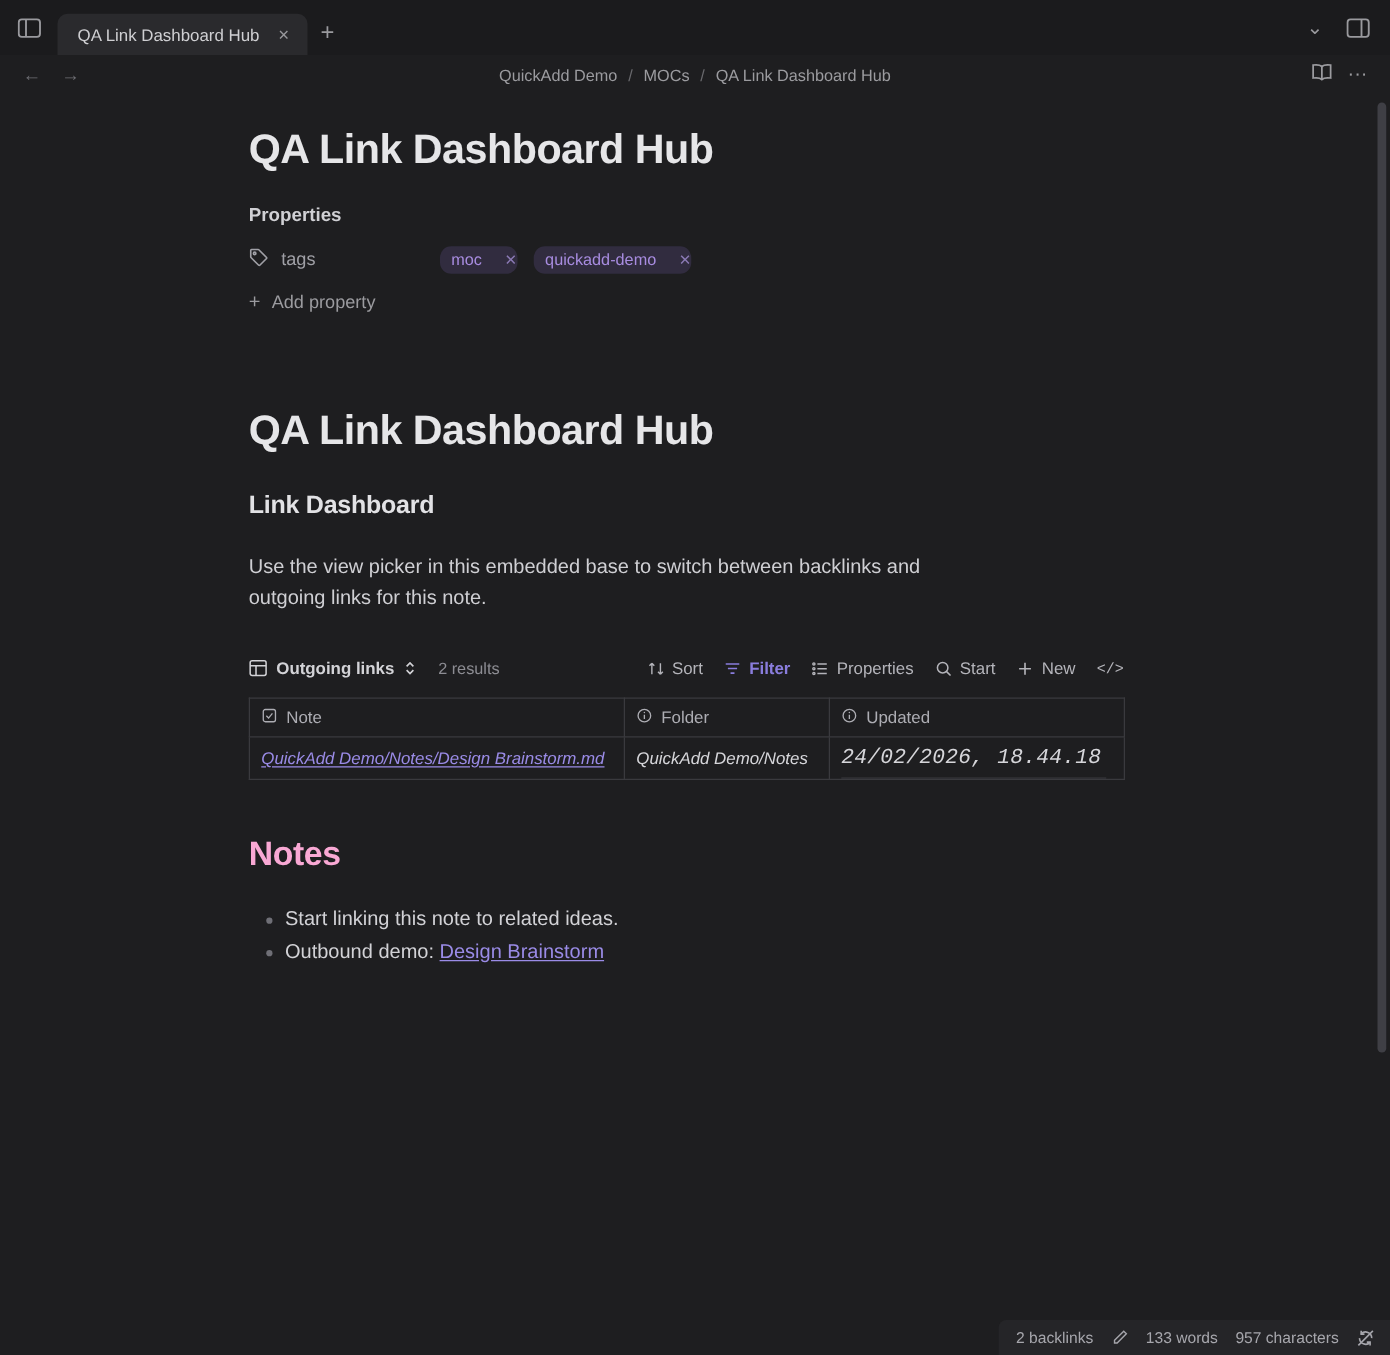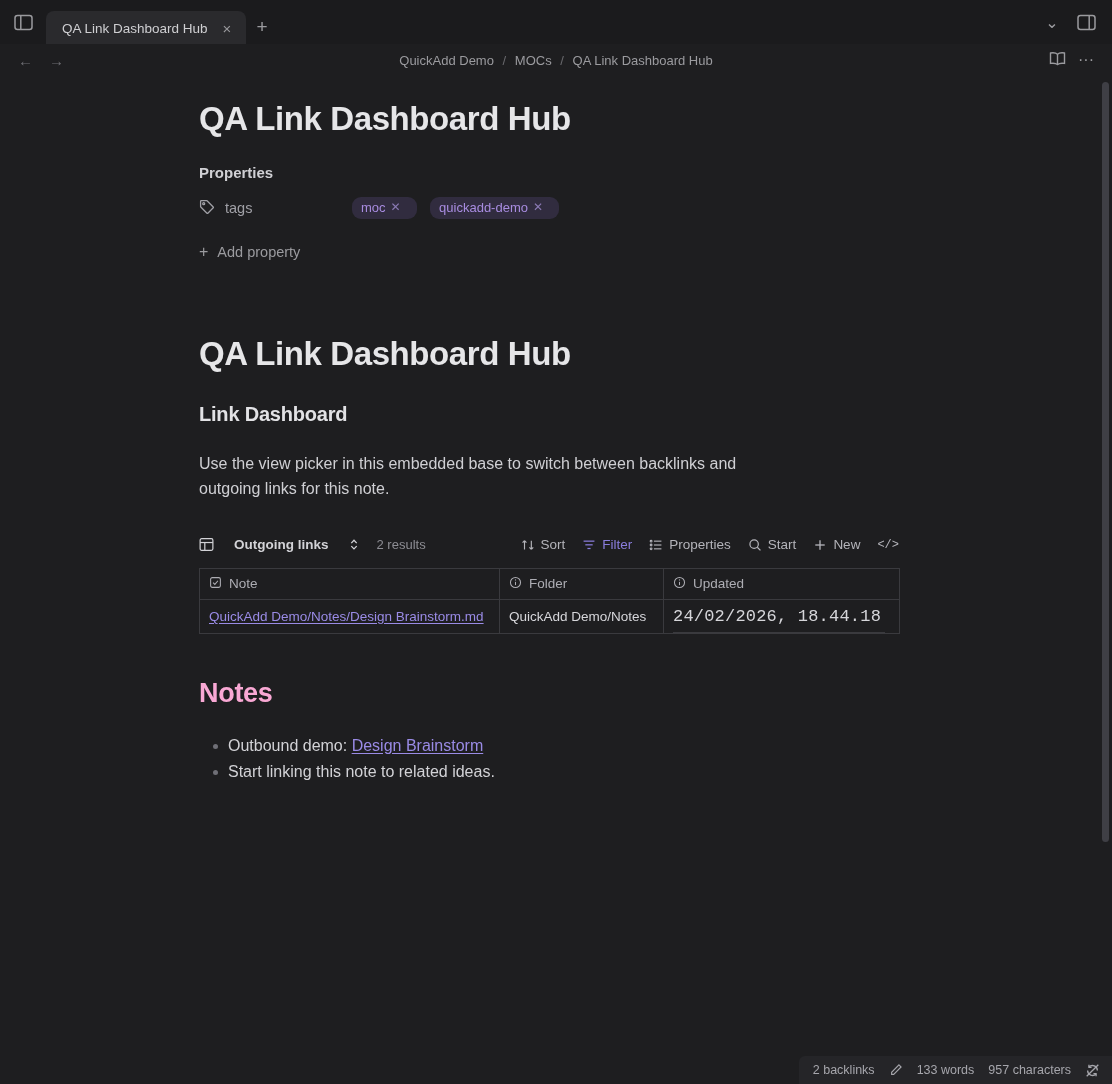--- a/index.html
+++ b/index.html
@@ -125,40 +125,40 @@
   .props-label {
     font-size: 15px;
     font-weight: bold;
     color: #d0d0d4;
     margin-bottom: 14px;
   }
   .prop-row {
     display: flex;
     align-items: center;
     height: 26px;
-    margin-bottom: 22px;
+    margin-bottom: 12px;
   }
   .prop-key {
     display: flex;
     align-items: center;
     gap: 10px;
     width: 153px;
     color: #a0a0a6;
     font-size: 14.5px;
   }
   .tag-pill {
     background: #312c3f;
     color: #a88ce0;
     border-radius: 9px;
     font-size: 13px;
-    padding: 3px 16px 4px 9px;
+    padding: 3px 0 4px 9px;
     margin-right: 9px;
     display: inline-flex;
-    align-items: flex-start;
-    gap: 5px;
+    align-items: flex-end;
+    gap: 18px;
   }
   .tag-pill .x { color: #8b7ab5; font-size: 12px; }
   .add-prop {
     display: flex;
     align-items: center;
     gap: 9px;
     color: #9b9b9f;
     font-size: 14.5px;
     margin-top: 8px;
   }
@@ -192,21 +192,21 @@
     display: flex;
     align-items: center;
     height: 30px;
     font-size: 13.5px;
     color: #b8b8bd;
     margin-bottom: 8px;
   }
   .view-picker {
     display: flex;
     align-items: center;
-    gap: 20px;
+    gap: 7px;
     font-weight: bold;
     color: #d3d3d7;
   }
   .results-count {
     margin-left: 18px;
     color: #8d8d93;
     font-size: 13px;
     font-weight: normal;
   }
   .toolbar-actions {
@@ -214,21 +214,21 @@
     display: flex;
     align-items: flex-end;
     gap: 17px;
   }
   .tb-item {
     display: flex;
     align-items: center;
     gap: 6px;
     color: #b4b4ba;
   }
-  .tb-item.active { color: #8a7ddd; }
+  .tb-item.active { color: #8a7ddd; font-weight: bold; }
   .tb-icon { display: flex; align-items: center; }
 
   table.base-table {
     border-collapse: collapse;
     width: 700px;
     font-size: 13.5px;
     table-layout: fixed;
   }
   table.base-table th, table.base-table td {
     border: 1px solid #3a3a3e;
@@ -239,21 +239,21 @@
     white-space: nowrap;
   }
   table.base-table th {
     color: #adadb3;
     font-weight: normal;
     background: #1e1e20;
   }
   table.base-table th .th-inner {
     display: flex; align-items: center; gap: 7px;
   }
-  table.base-table td { color: #d6d6da; height: 30px; }
+  table.base-table td { color: #d6d6da; height: 30px; font-style: italic; }
   .cell-link {
     color: #9a8be6;
     text-decoration: underline;
     text-underline-offset: 2px;
   }
   .mono { font-family: "Liberation Mono", monospace; font-size: 17px; letter-spacing: 0.2px; }
   .col-note { width: 300px; }
   .col-folder { width: 164px; }
   .col-updated { width: 236px; }
   td.updated-cell { position: relative; }
@@ -539,24 +539,24 @@
           <td class="col-folder">QuickAdd Demo/Notes</td>
           <td class="col-updated updated-cell mono">24/02/2026, 18.44.18</td>
         </tr>
       </tbody>
     </table>
   </div>
 
   <h2 class="h2-notes">Notes</h2>
   <ul class="notes-list">
     <li>
-      <span>Outbound demo: </span><a class="inline-link" href="#">Design Brainstorm</a>
+      <span>Start linking this note to related ideas.</span>
     </li>
     <li>
-      <span>Start linking this note to related ideas.</span>
+      <span>Outbound demo: </span><a class="inline-link" href="#">Design Brainstorm</a>
     </li>
   </ul>
 </div>
 
 <div class="scrollbar-track">
   <div class="scrollbar-thumb"></div>
 </div>
 
 <div class="statusbar">
   <span>2 backlinks</span>

